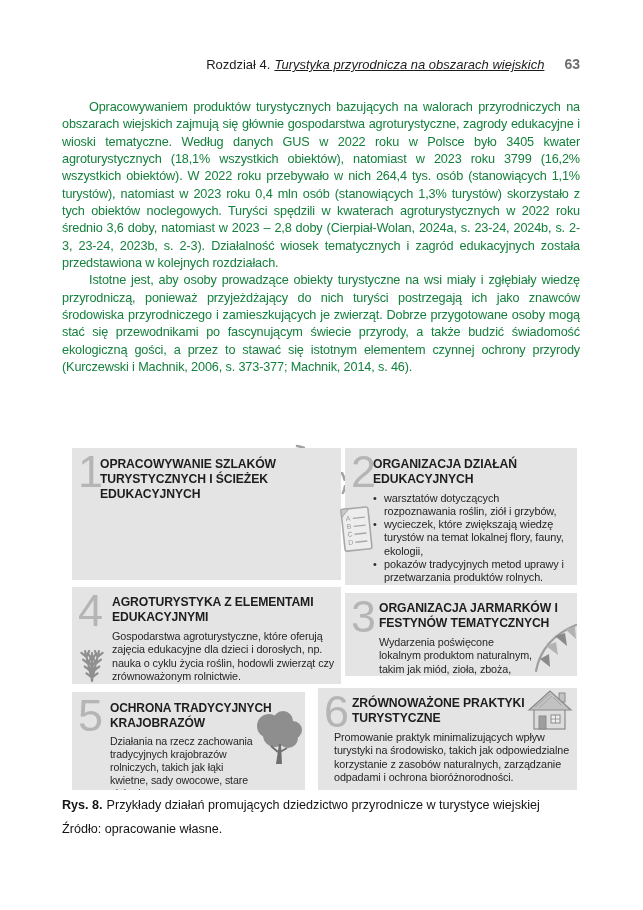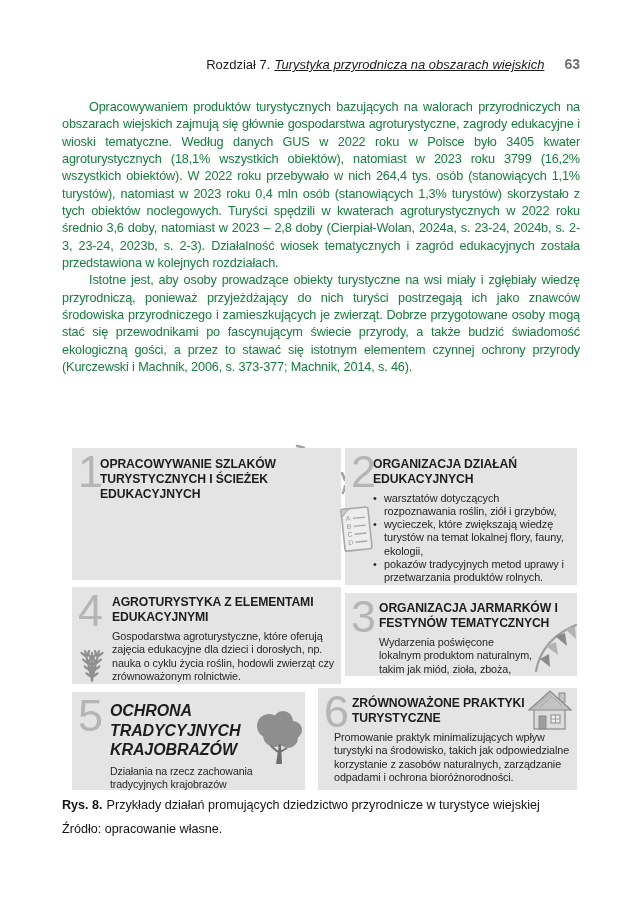--- a/index.html
+++ b/index.html
@@ -55,21 +55,21 @@
 
   .ftitle {
     font-weight:bold; font-size:12.2px; line-height:1.22;
     color:#1d1d1d; letter-spacing:-0.1px;
   }
   .fbody {
     margin-top:5px; font-size:10.8px; line-height:13.4px;
     color:#262626; letter-spacing:-0.1px;
   }
   .box3 .fbody { margin-right:34px; }
-  .box5 .ftitle { font-size:16px;font-style:italic; }
+  .box5 .ftitle { font-size:12px; }
   .box5 .fbody { margin-right:46px; font-size:10.6px; line-height:13px; }
   .box6 .ftitle { margin-left:18px; margin-right:42px; }
 
   .bullets { margin-top:5px; }
   .bullet { display:flex; font-size:10.9px; line-height:13.2px; color:#262626; letter-spacing:-0.1px; }
   .bullet .dot { width:11px; flex:none; }
 
   
   .icon { position:absolute; }
   .checklist { left:-9px; top:54px; }
@@ -82,21 +82,21 @@
   
   .caption { position:absolute; top:798px; left:62px; font-size:12.6px; color:#141414; z-index:3; }
   .caption .cap-label { font-weight:bold; }
   .caption .cap-text { margin-left:4px; }
   .source  { position:absolute; top:822px; left:62px; font-size:12.6px; color:#141414; z-index:3; }
 </style>
 </head>
 <body>
 
 <div class="header">
-  <span>Rozdział 7.</span><span class="chapter-title">Turystyka przyrodnicza na obszarach wiejskich</span><span class="page-num">63</span>
+  <span>Rozdział 4.</span><span class="chapter-title">Turystyka przyrodnicza na obszarach wiejskich</span><span class="page-num">63</span>
 </div>
 
 <div class="textblock">
   <p>Opracowywaniem produktów turystycznych bazujących na walorach przyrodniczych na obszarach wiejskich zajmują się głównie gospodarstwa agroturystyczne, zagrody edukacyjne i wioski tematyczne. Według danych GUS w 2022 roku w Polsce było 3405 kwater agroturystycznych (18,1% wszystkich obiektów), natomiast w 2023 roku 3799 (16,2% wszystkich obiektów). W 2022 roku przebywało w nich 264,4 tys. osób (stanowiących 1,1% turystów), natomiast w 2023 roku 0,4 mln osób (stanowiących 1,3% turystów) skorzystało z tych obiektów noclegowych. Turyści spędzili w kwaterach agroturystycznych w 2022 roku średnio 3,6 doby, natomiast w 2023 – 2,8 doby (Cierpiał-Wolan, 2024a, s. 23-24, 2024b, s. 2-3, 23-24, 2023b, s. 2-3). Działalność wiosek tematycznych i zagród edukacyjnych została przedstawiona w kolejnych rozdziałach.</p>
   <p>Istotne jest, aby osoby prowadzące obiekty turystyczne na wsi miały i zgłębiały wiedzę przyrodniczą, ponieważ przyjeżdżający do nich turyści postrzegają ich jako znawców środowiska przyrodniczego i zamieszkujących je zwierząt. Dobrze przygotowane osoby mogą stać się przewodnikami po fascynującym świecie przyrody, a także budzić świadomość ekologiczną gości, a przez to stawać się istotnym elementem czynnej ochrony przyrody (Kurczewski i Machnik, 2006, s. 373-377; Machnik, 2014, s. 46).</p>
 </div>
 
 <div class="figure">
 
   <svg class="connector" width="80" height="70" viewBox="0 0 80 70">

